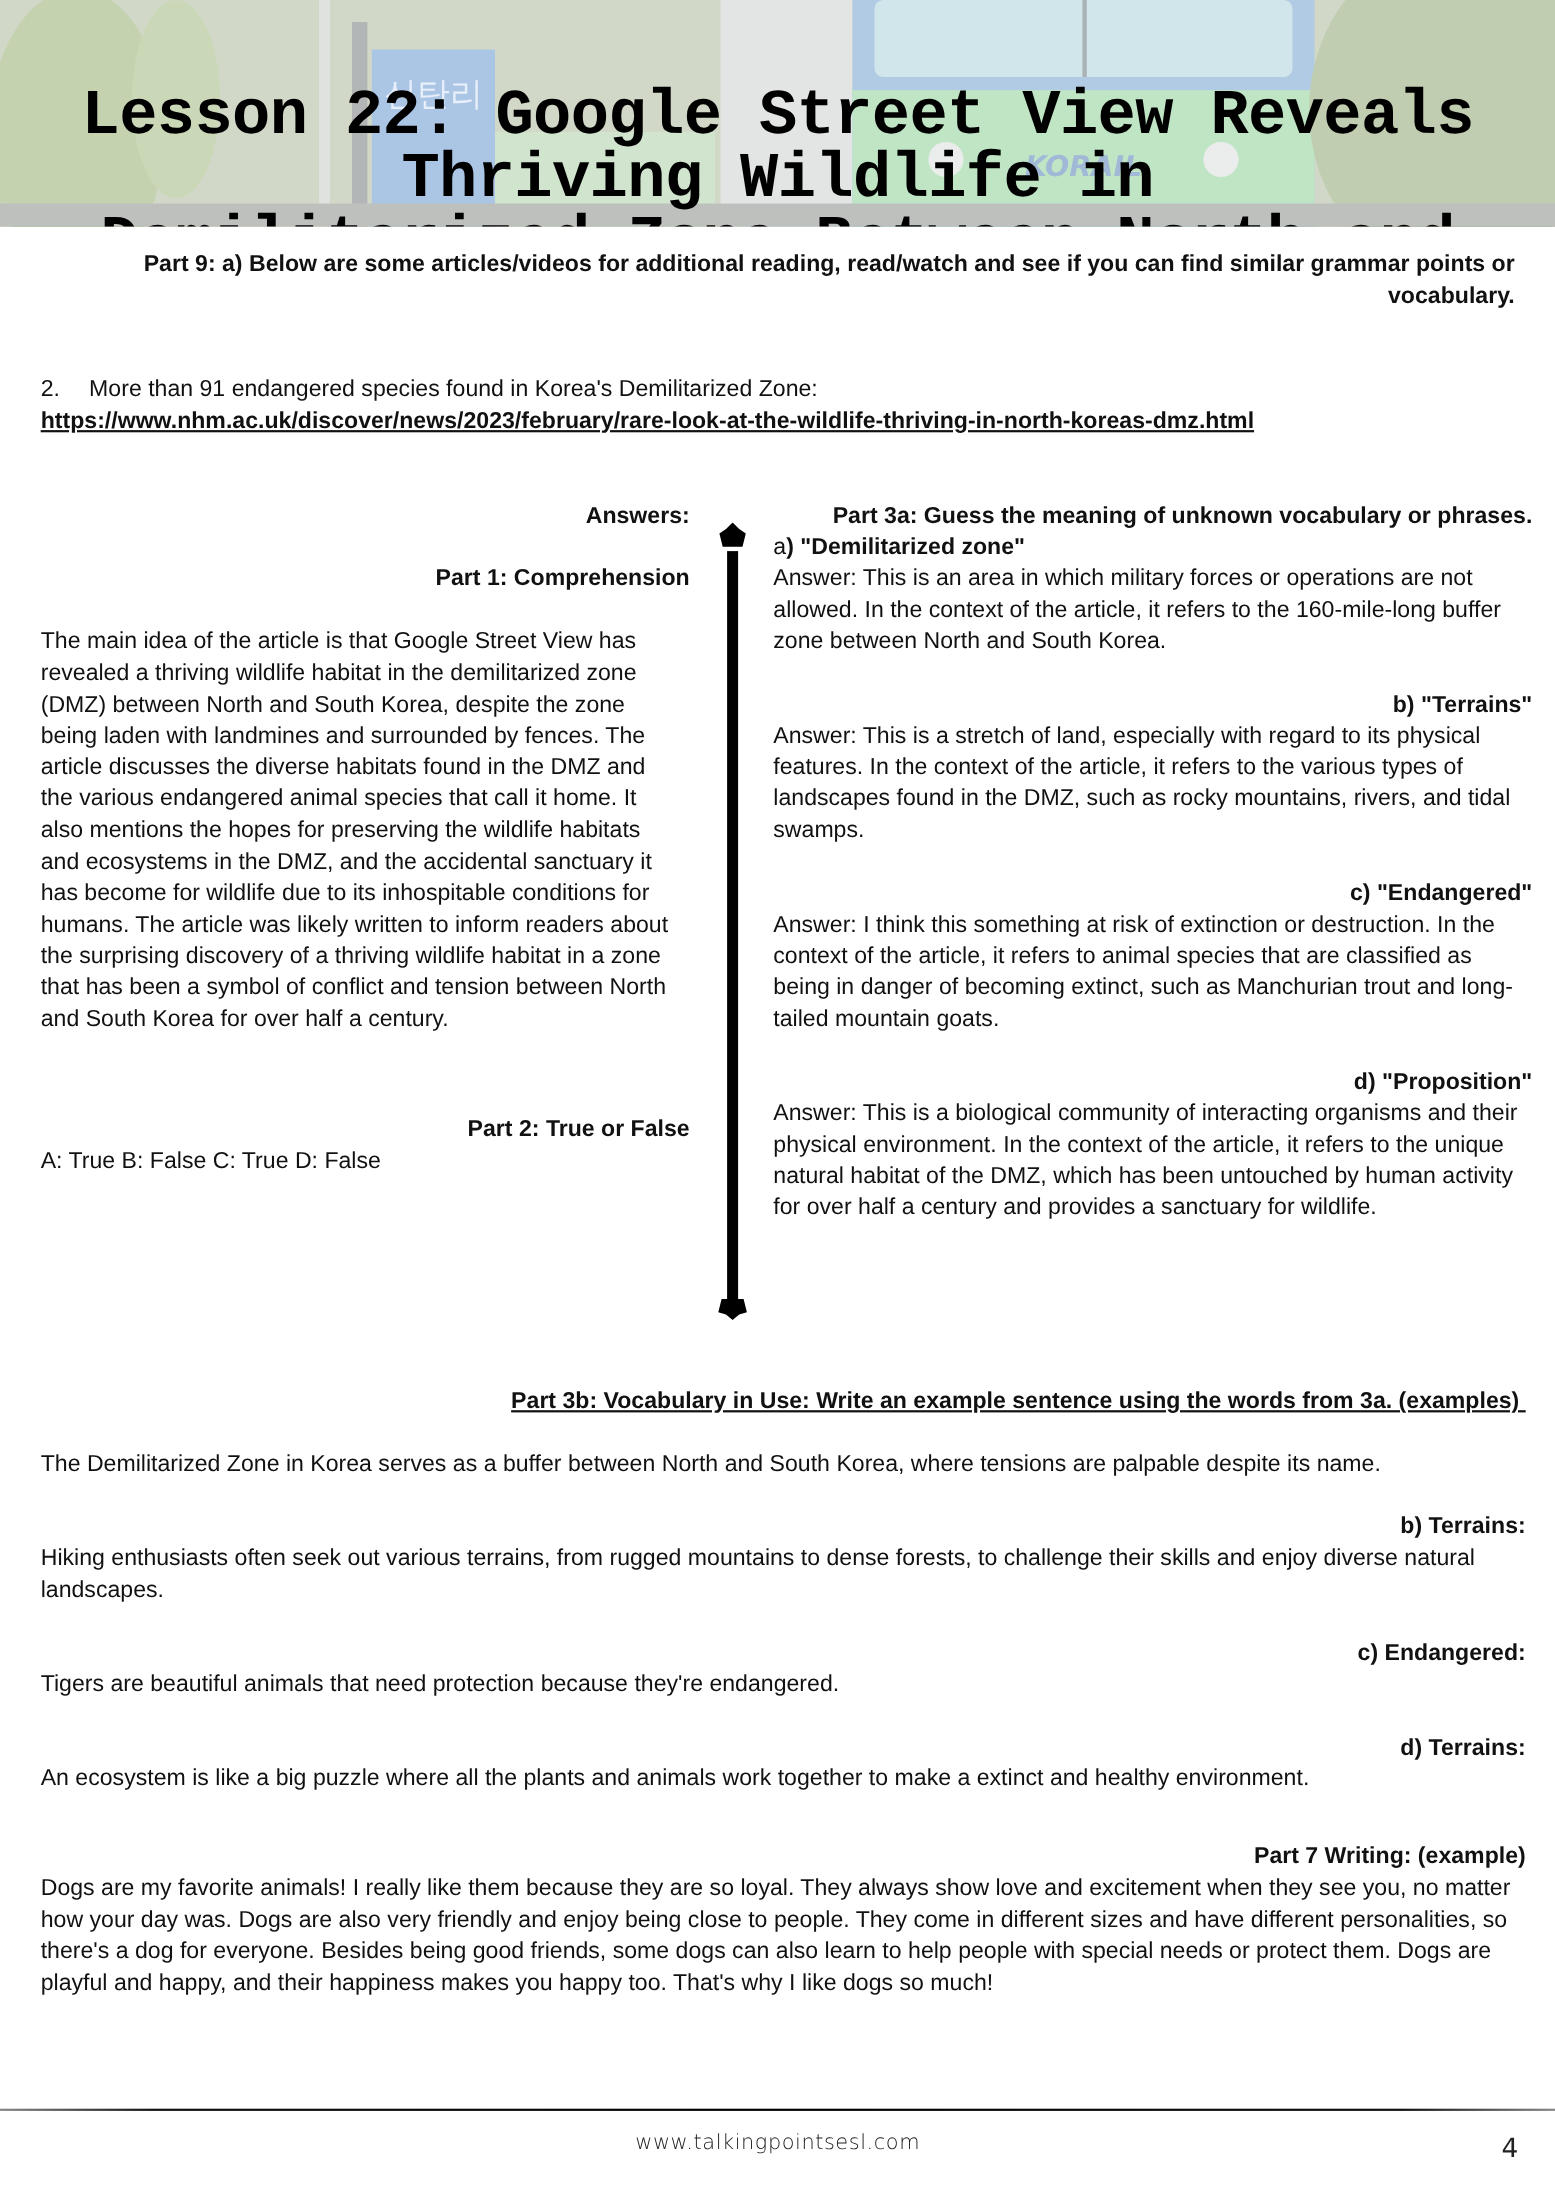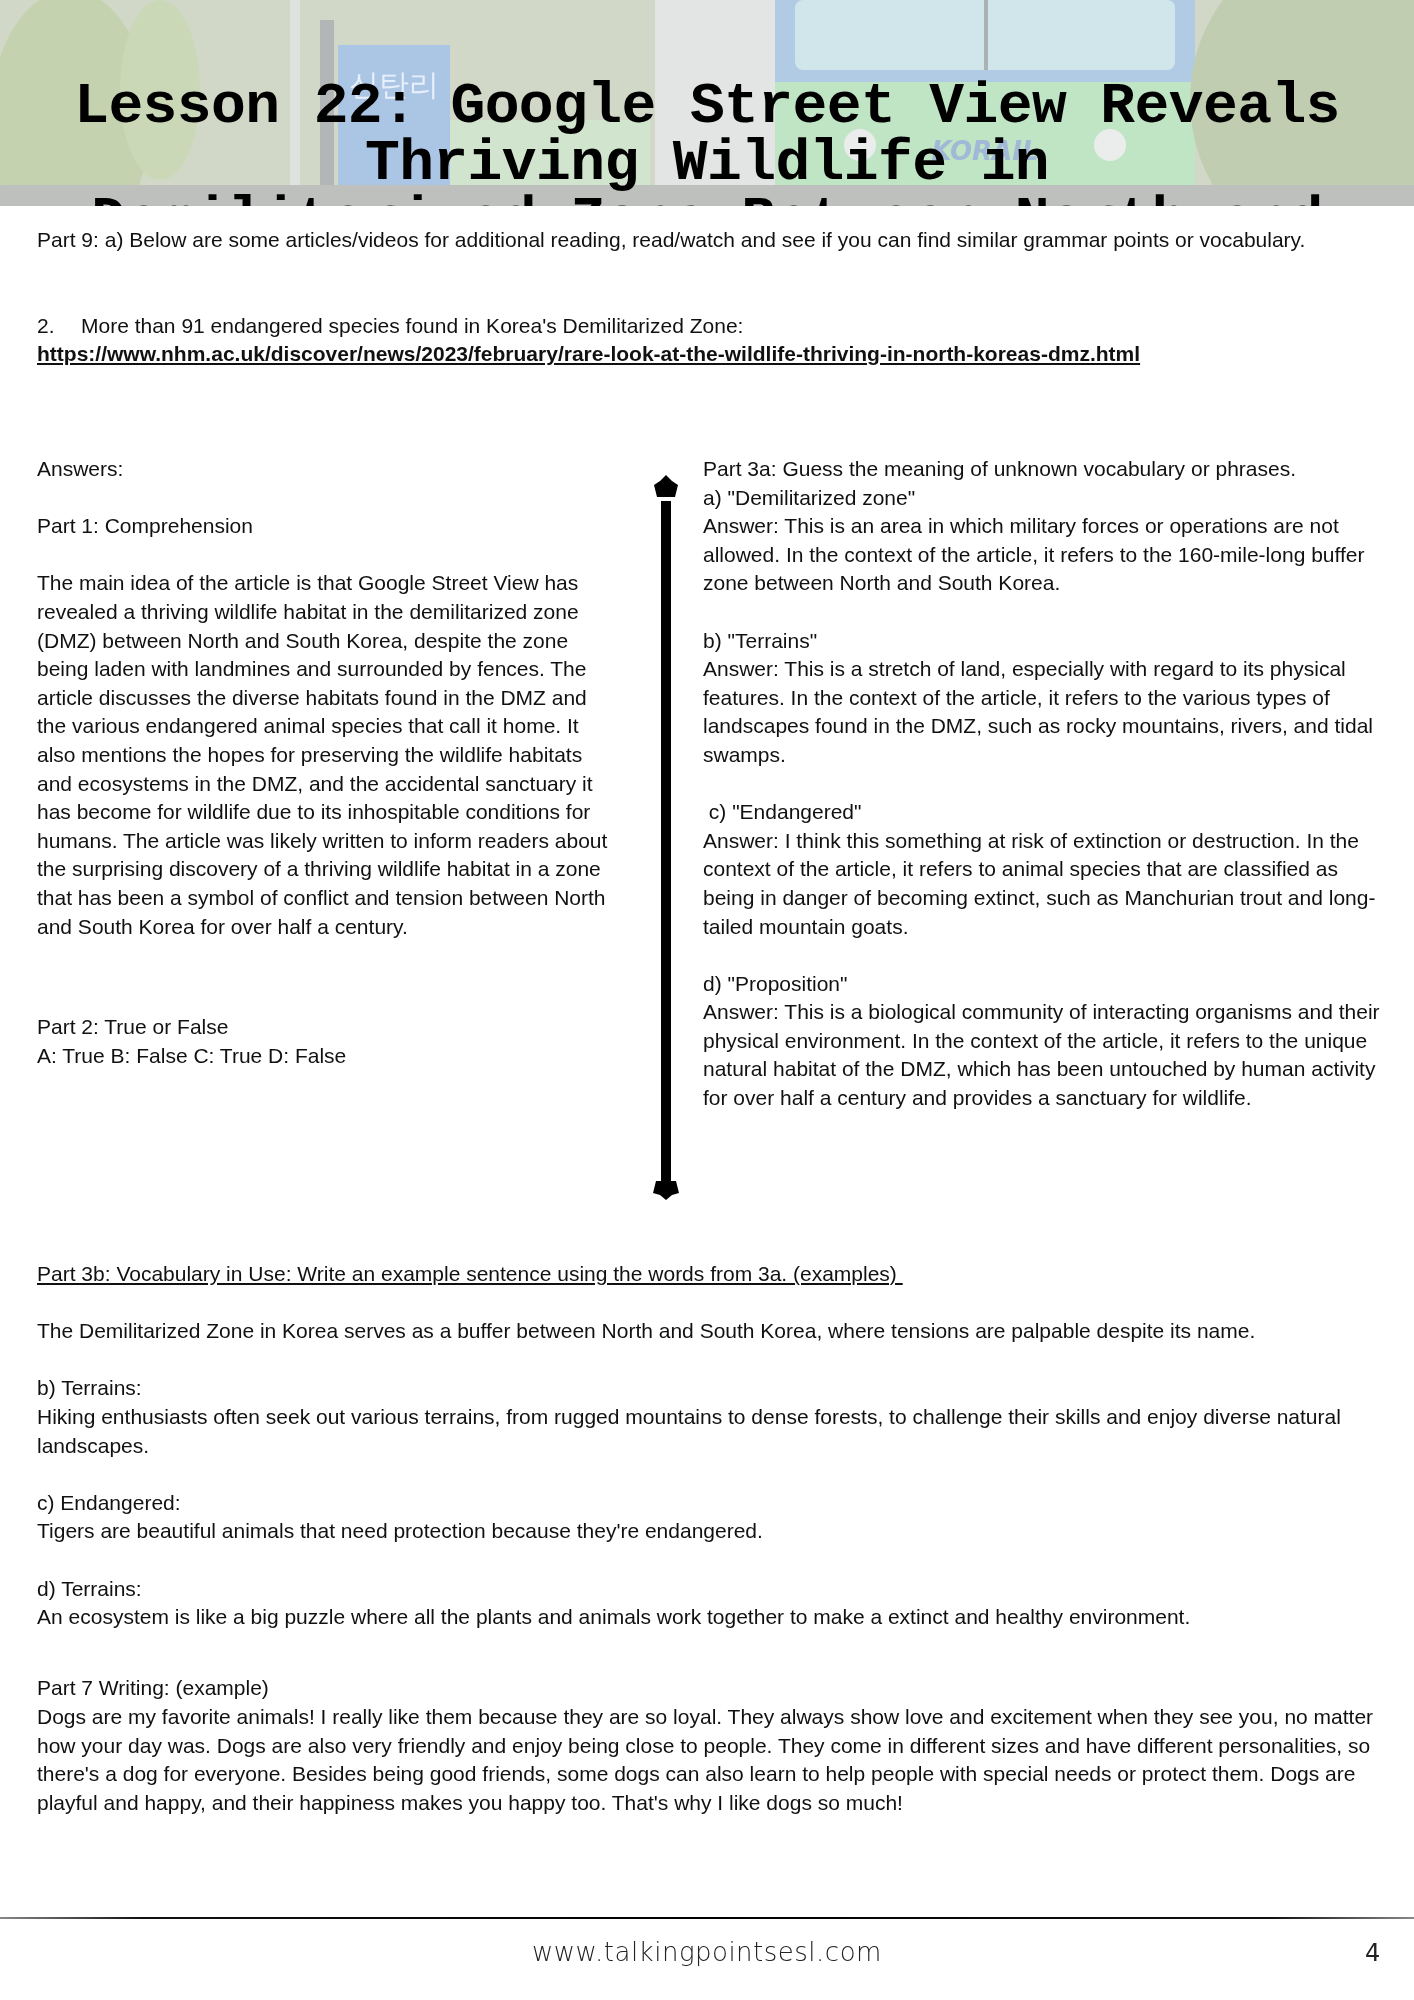--- a/index.html
+++ b/index.html
@@ -17,38 +17,38 @@
   .banner .veil { position: absolute; inset: 0; background: rgba(255,255,255,0.35); }
   .title {
     position: absolute; left: 0; right: 0; top: 78px;
     text-align: center; margin: 0;
     font-family: Liberation Mono, monospace; font-weight: bold;
     font-size: 58px; line-height: 57px; letter-spacing: -0.6px; color: #000;
   }
   
   .content { position: absolute; left: 37px; top: 226px; width: 1340px; }
   .txt { font-size: 21px; line-height: 28.6px; }
-  .b { font-weight: normal; }
+  .b { font-weight: bold; text-align: right; }
   .u { text-decoration: underline; }
   .p { margin: 0; }
   .gap1 { height: 28.6px; }
   .li-num { display: inline-block; width: 44px; }
   a.link { color: #111; font-weight: bold; text-decoration: underline; }
   .cols { position: absolute; left: 37px; top: 455px; width: 1340px; height: 735px; }
   .col-left { position: absolute; left: 0; top: 0; width: 590px; }
   .col-right { position: absolute; left: 666px; top: 0; width: 690px; }
   .divider { position: absolute; left: 609px; top: 20px; width: 40px; height: 725px; }
   .section3b { position: absolute; left: 37px; top: 1215px; width: 1350px; }
   .footer-line {
     position: absolute; left: 0; top: 1917px; width: 1414px; height: 2px;
     background: linear-gradient(90deg, #888 0%, #111 10%, #000 50%, #111 90%, #888 100%);
   }
   .footer-url {
     position: absolute; left: 0; width: 1414px; top: 1937px; text-align: center;
-    font-family: "DejaVu Sans", sans-serif; font-size: 26px; letter-spacing: 0.5px; color: #222;
+    font-family: "DejaVu Sans", sans-serif; font-size: 19px; letter-spacing: 0.5px; color: #222;
     font-weight: 300;
   }
   .page-num {
     position: absolute; left: 1365px; top: 1939px; font-family: "DejaVu Sans", sans-serif;
     font-size: 24px; color: #222;
   }
 </style>
 </head>
 <body>
 

